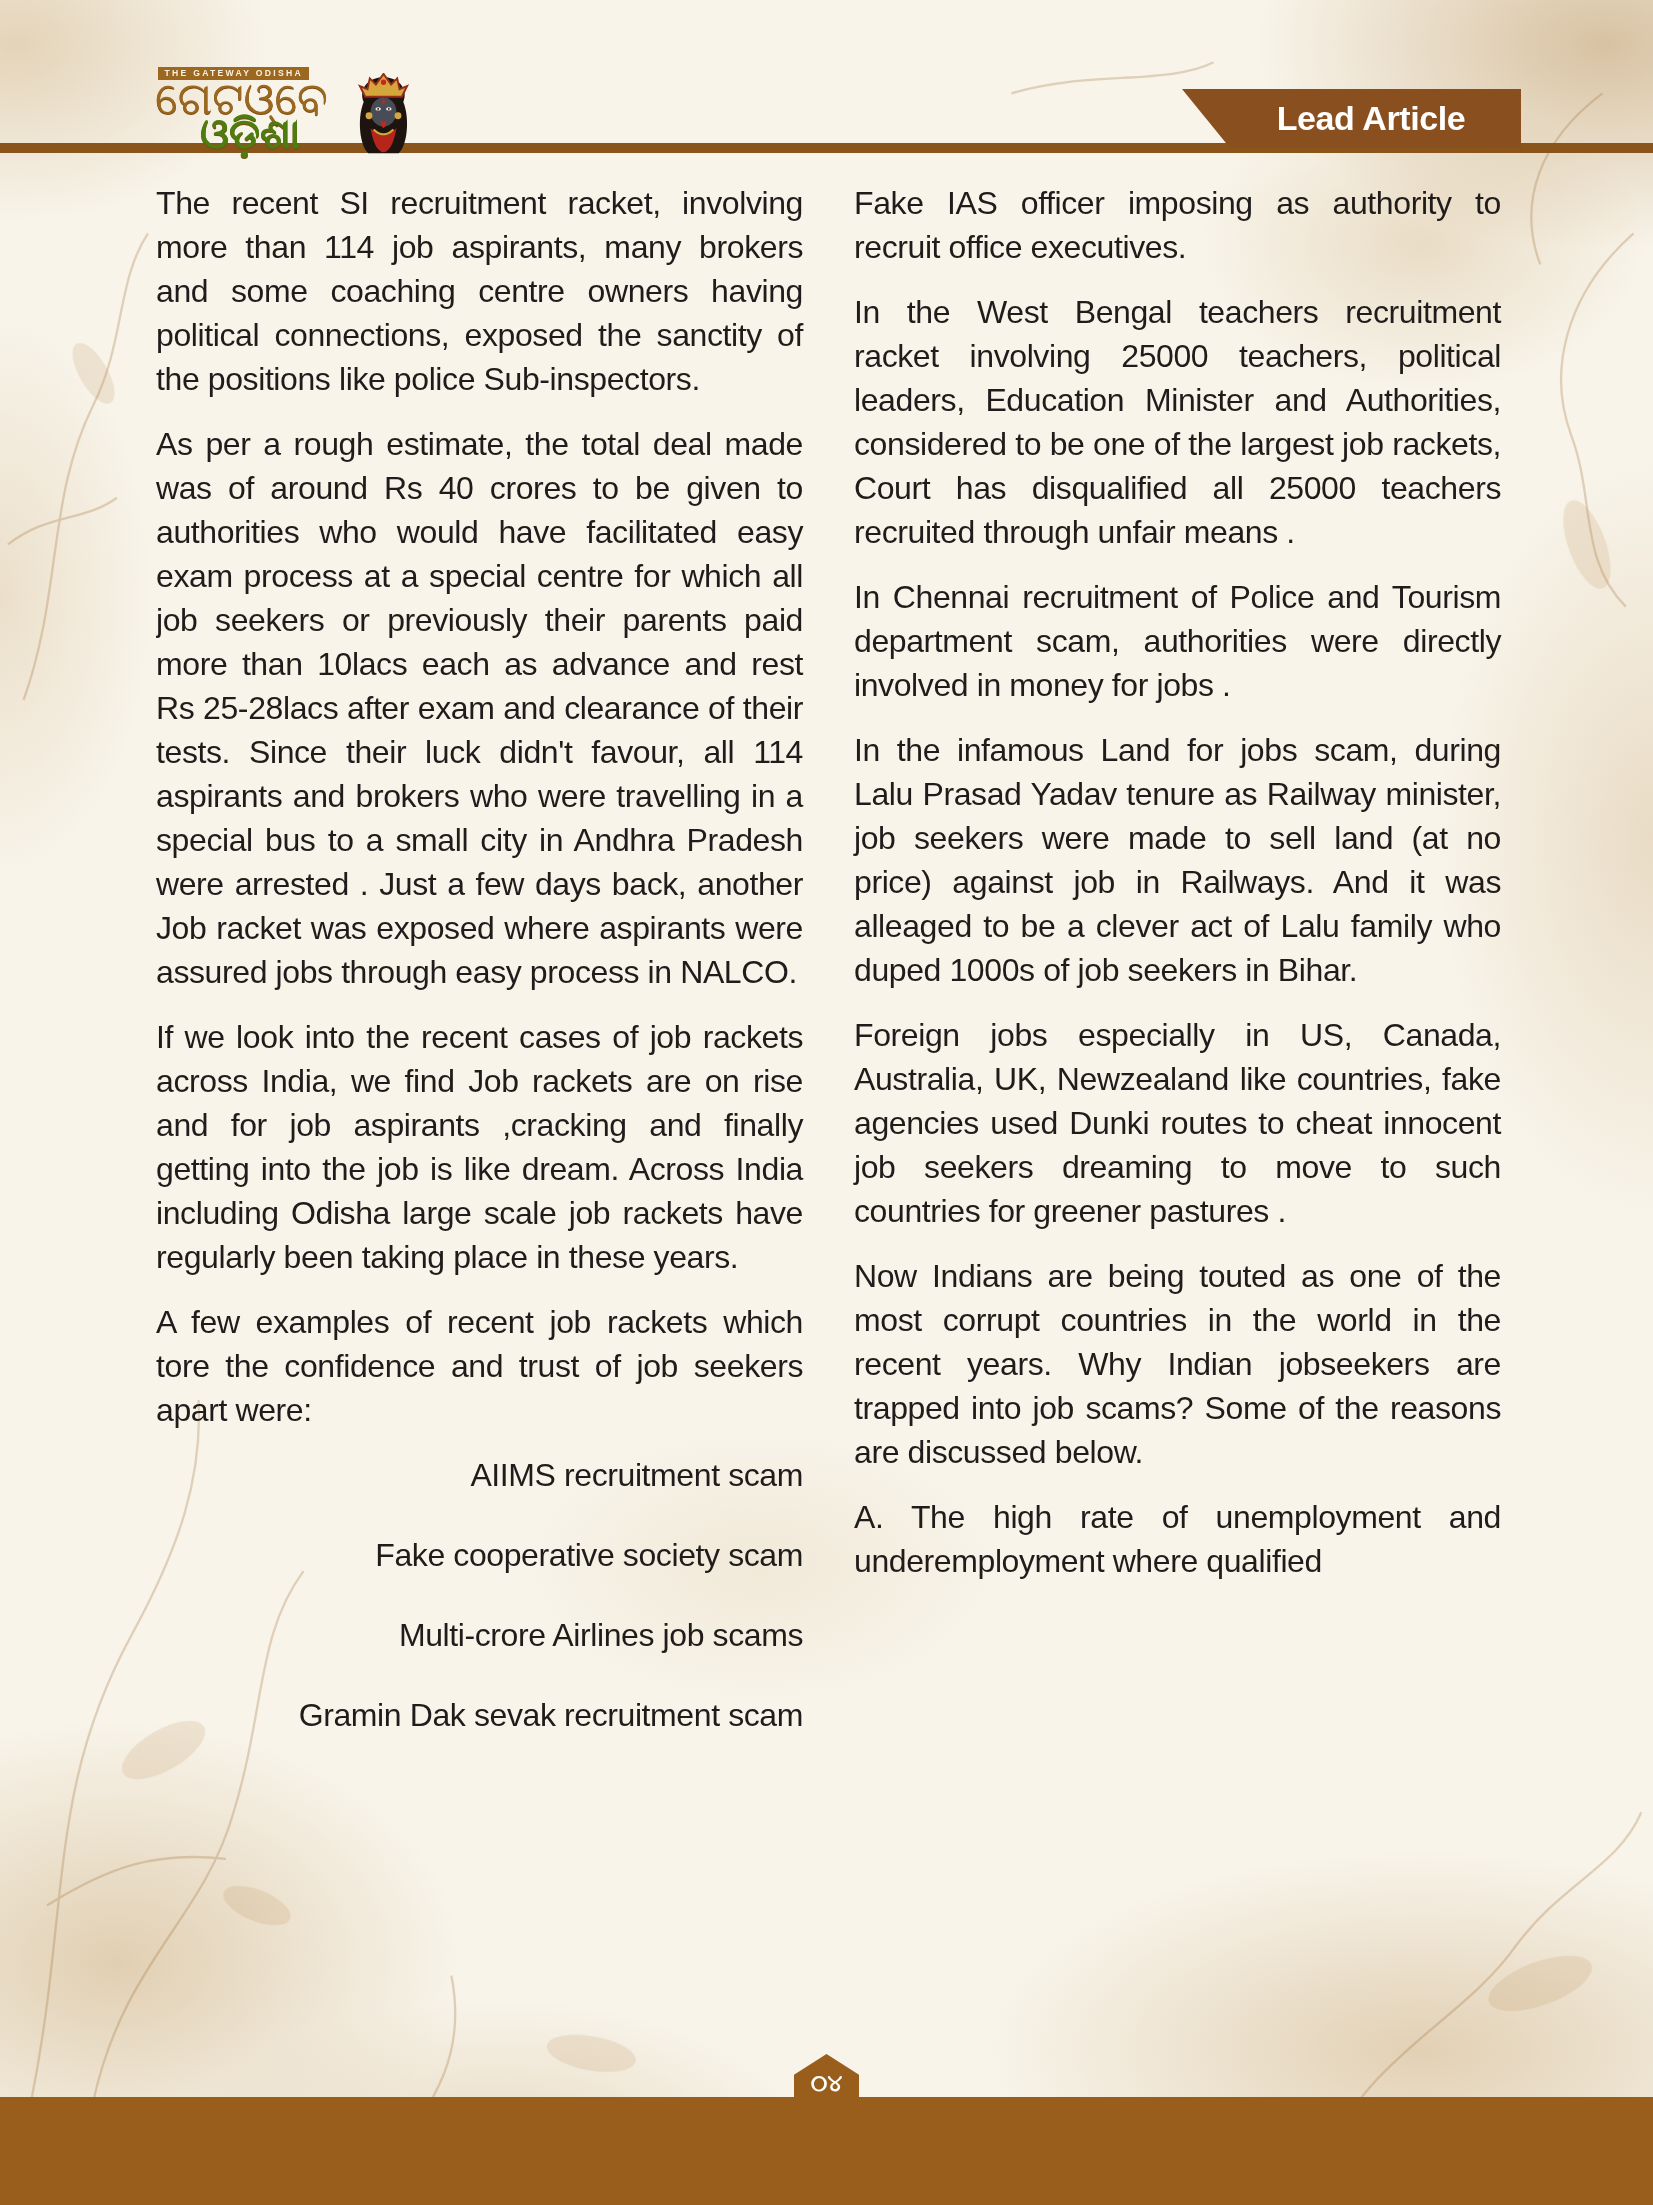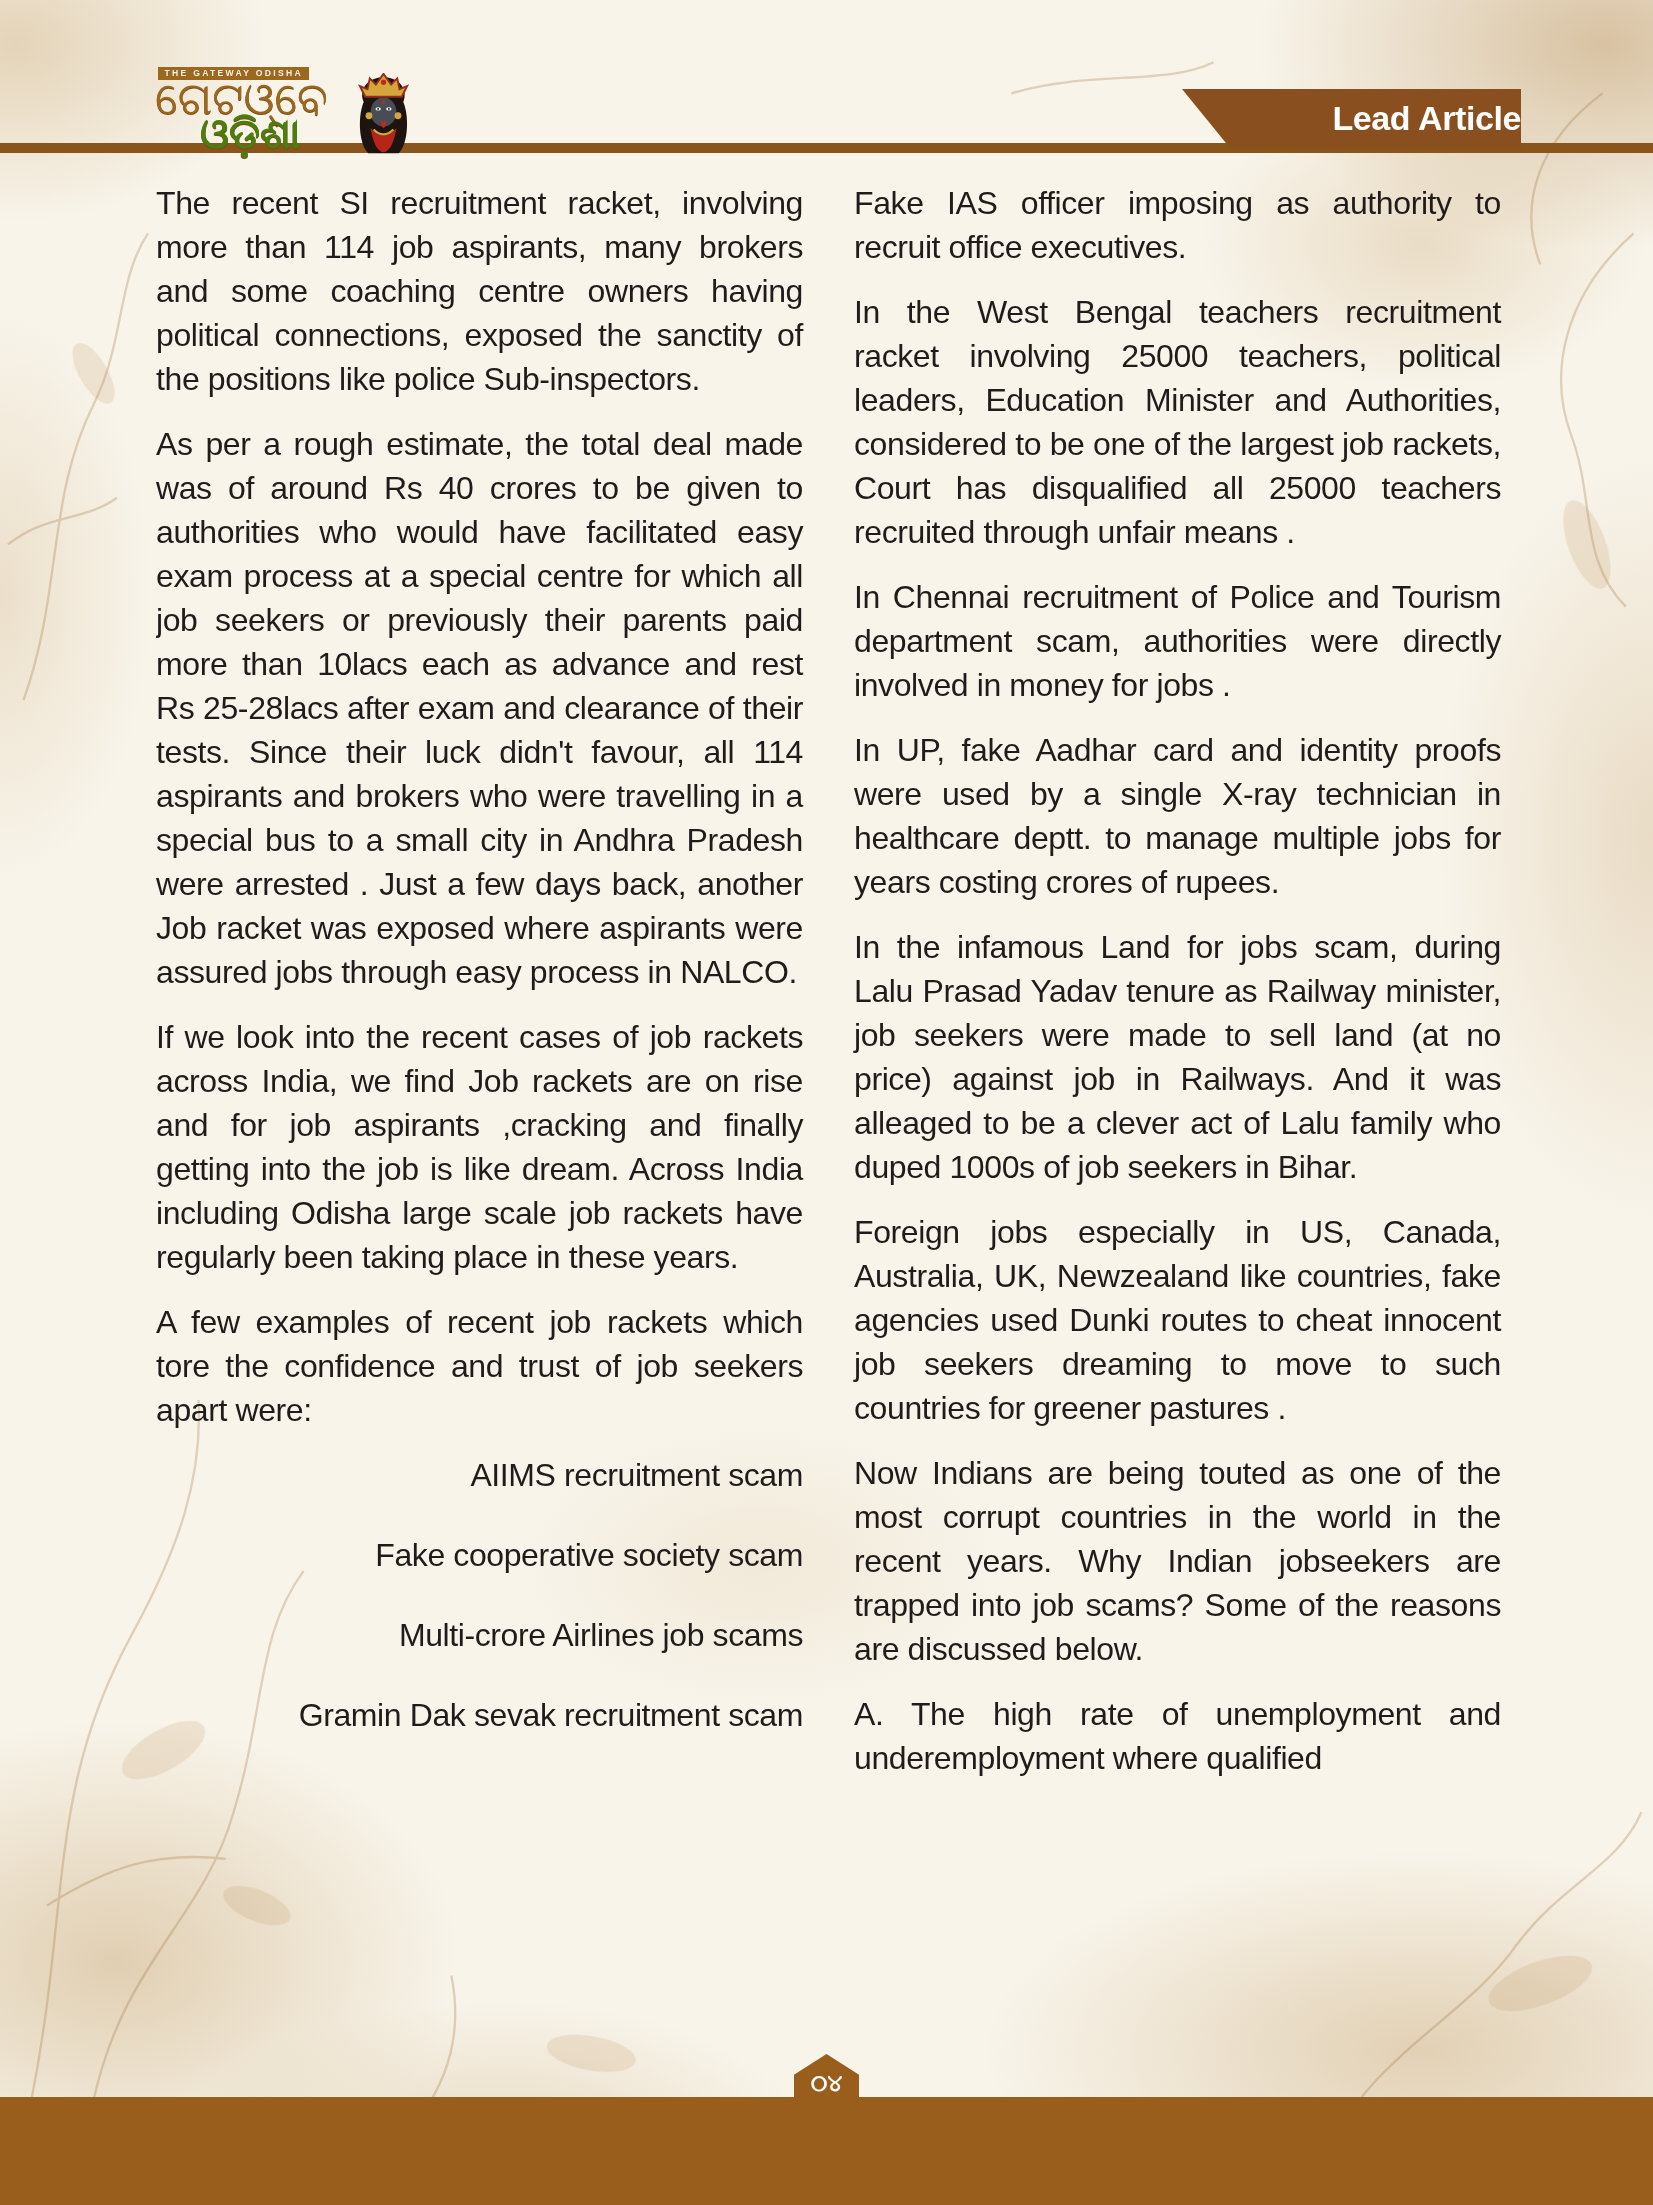--- a/index.html
+++ b/index.html
@@ -78,21 +78,21 @@
 
   .badge {
     position: absolute;
     left: 1182px; top: 89px;
     width: 339px; height: 59px;
     background: #8a4f1e;
     clip-path: polygon(0 0, 100% 0, 100% 100%, 48px 100%);
     z-index: 3;
     display: flex;
     align-items: center;
-    justify-content: flex-end;
+    justify-content: center;
     padding-left: 39px;
     box-sizing: border-box;
   }
   .badge span {
     color: #ffffff;
     font-size: 34px;
     font-weight: bold;
     letter-spacing: -0.4px;
   }
 
@@ -217,21 +217,20 @@
     <p class="list-para">AIIMS recruitment scam</p>
     <p class="list-para">Fake cooperative society scam</p>
     <p class="list-para">Multi-crore Airlines job scams</p>
     <p class="list-para">Gramin Dak sevak recruitment scam</p>
   </section>
 
   <section class="col">
     <p>Fake IAS officer imposing as authority to recruit office executives.</p>
     <p>In the West Bengal teachers recruitment racket involving 25000 teachers, political leaders, Education Minister and Authorities, considered to be one of the largest job rackets, Court has disqualified all 25000 teachers recruited through unfair means .</p>
     <p>In Chennai recruitment of Police and Tourism department scam, authorities were directly involved in money for jobs .</p>
-    <p>In UP, fake Aadhar card and identity proofs were used by a single X-ray technician in healthcare deptt. to manage multiple jobs for years costing crores of rupees.</p>
     <p>In the infamous Land for jobs scam, during Lalu Prasad Yadav tenure as Railway minister, job seekers were made to sell land (at no price) against job in Railways. And it was alleaged to be a clever act of Lalu family who duped 1000s of job seekers in Bihar.</p>
     <p>Foreign jobs especially in US, Canada, Australia, UK, Newzealand like countries, fake agencies used Dunki routes to cheat innocent job seekers dreaming to move to such countries for greener pastures .</p>
     <p>Now Indians are being touted as one of the most corrupt countries in the world in the recent years. Why Indian jobseekers are trapped into job scams? Some of the reasons are discussed below.</p>
     <p>A. The high rate of unemployment and underemployment where qualified</p>
   </section>
 </main>
 
 <footer>
   <div class="footer-bar"></div>
   <div class="page-marker"></div>

